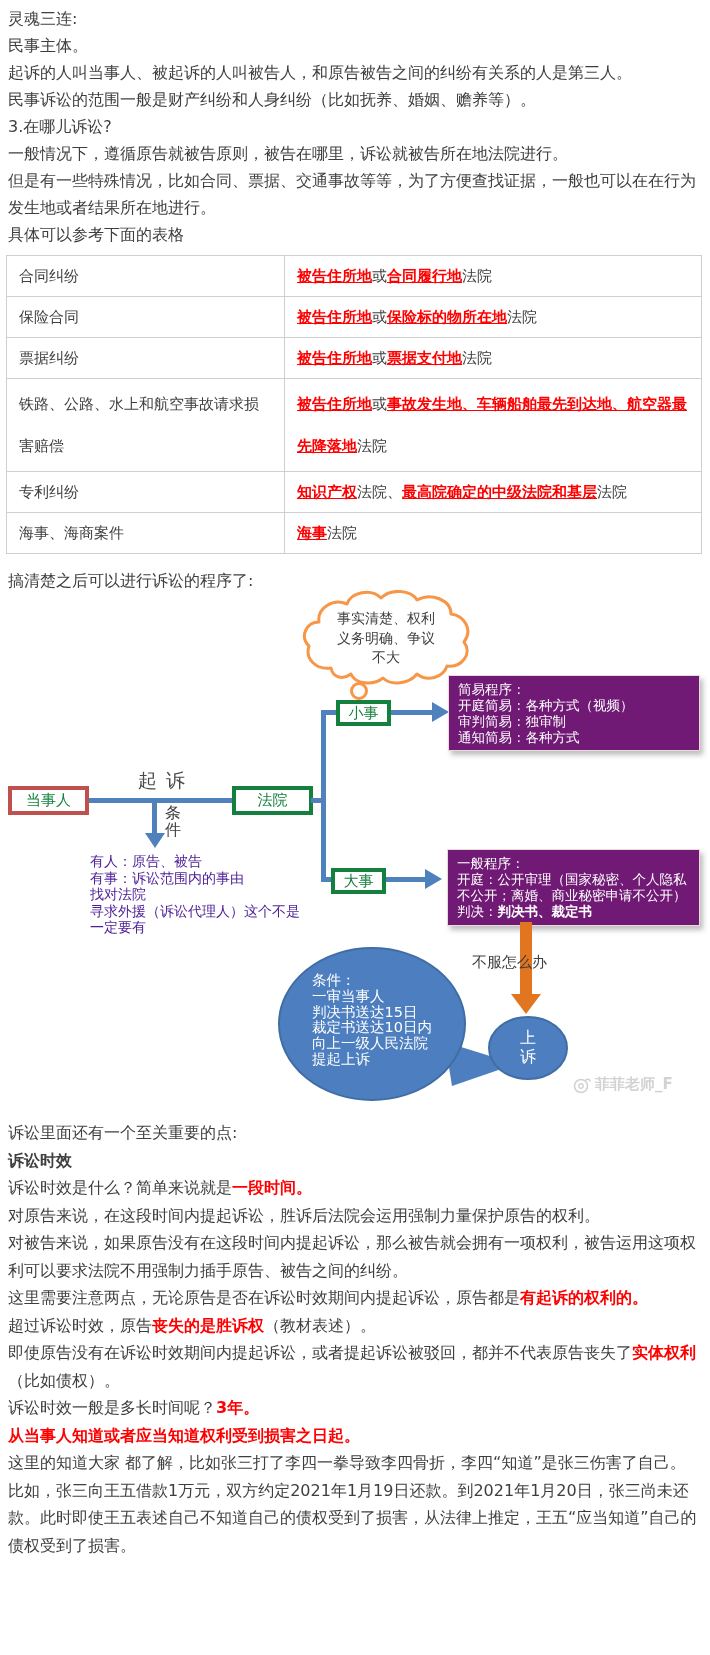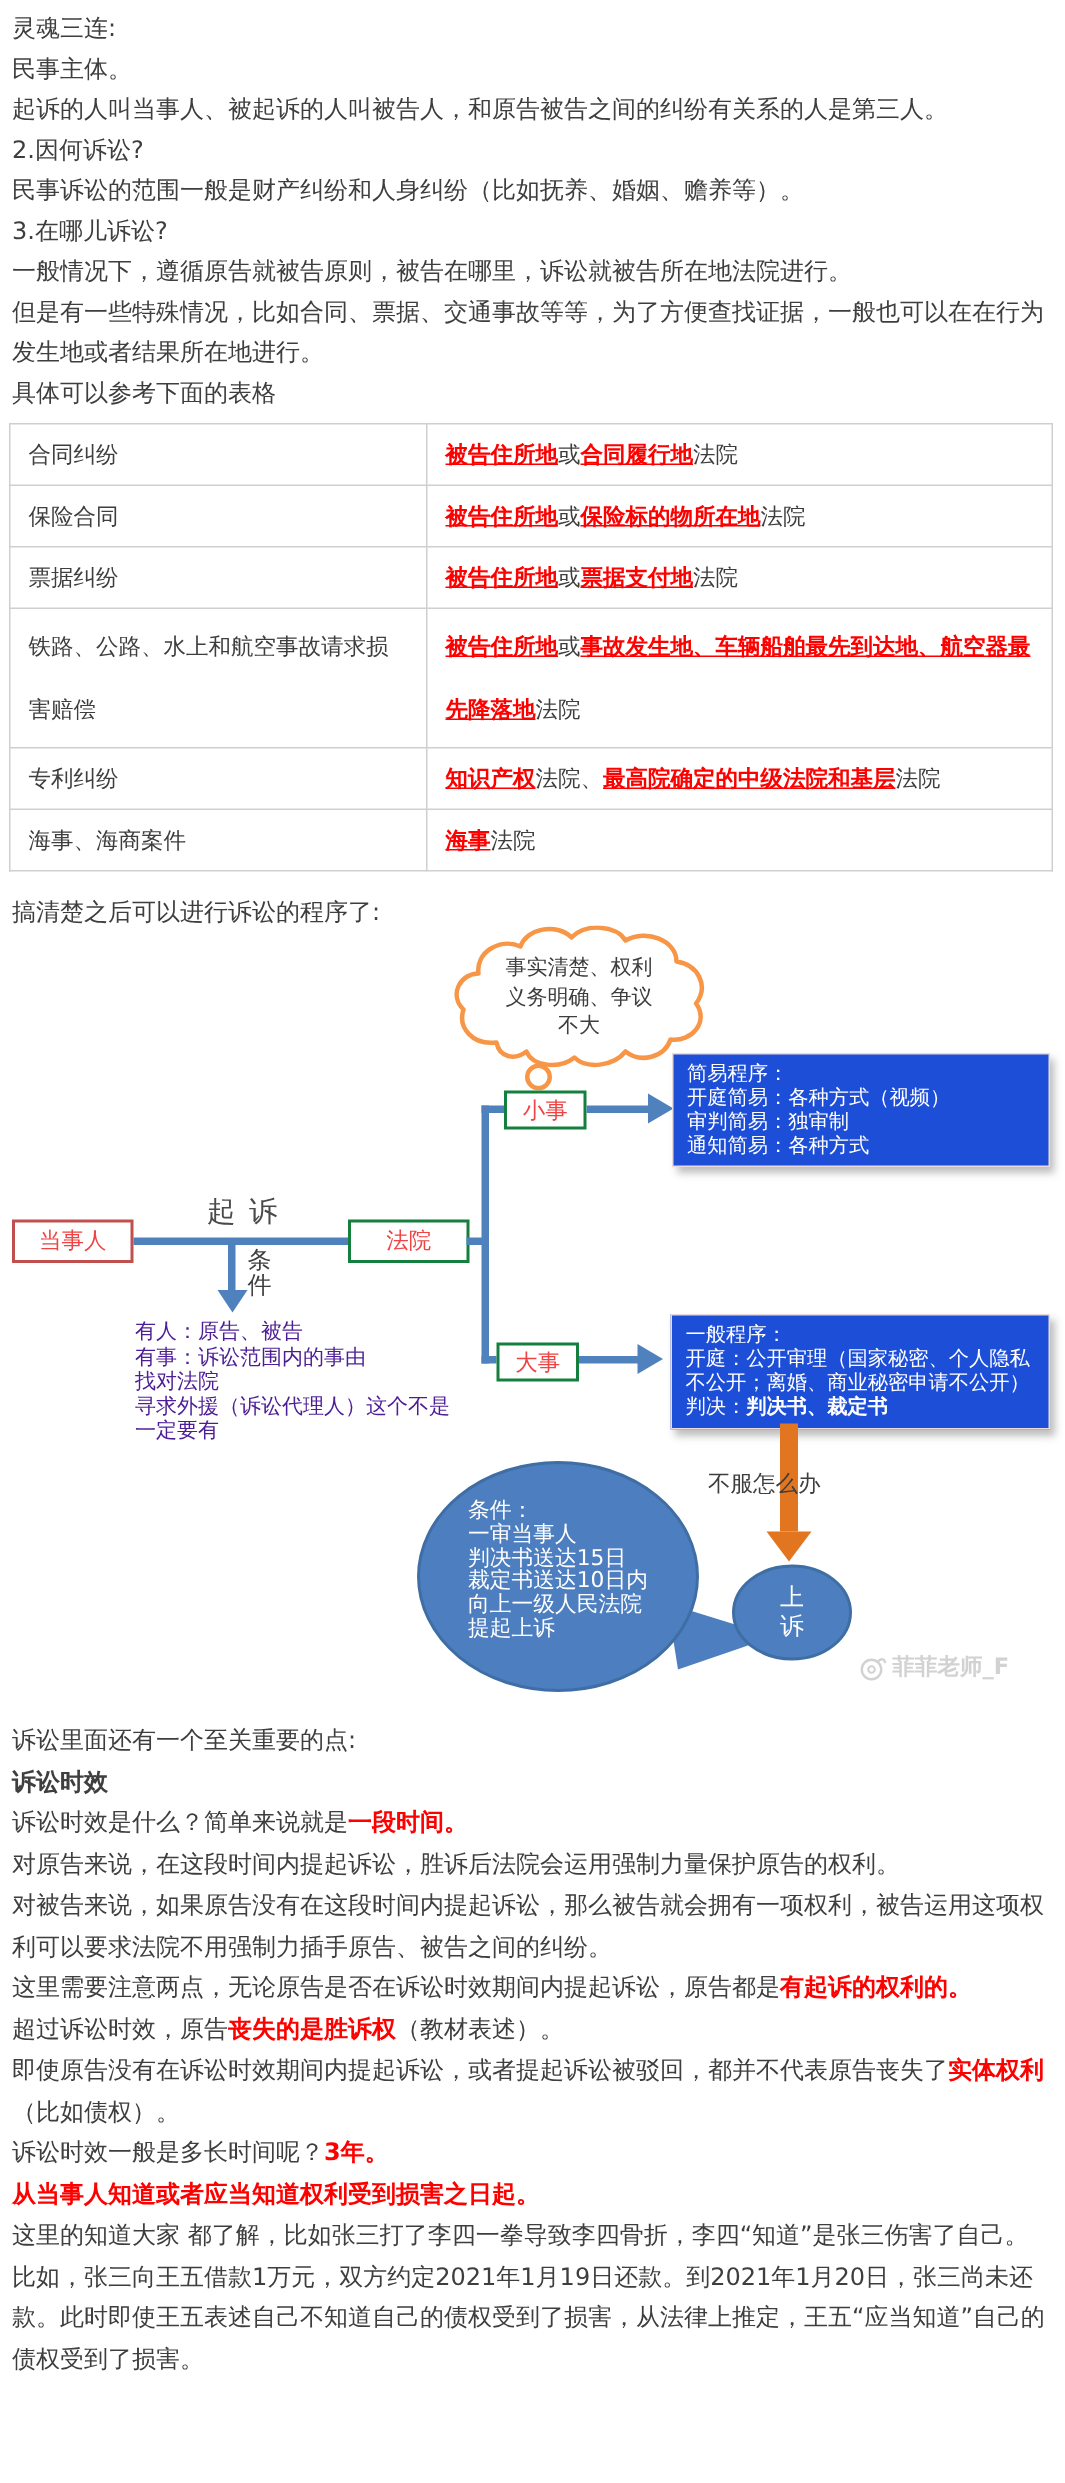--- a/index.html
+++ b/index.html
@@ -20,30 +20,30 @@
   table.law td.c1{width:253px;}
   table.law tr:nth-child(4) td{line-height:42px;}
   table.law tr td{height:32px;}
   .link{color:#fe0000;font-weight:bold;text-decoration:underline;}
 
   .after-table{margin-top:13px;}
 
   
   .diagram{position:relative;height:514px;margin-top:2px;}
   .abs{position:absolute;}
-  .dbox{position:absolute;background:#fff;border:2px solid #15803d;color:#ef4444;
+  .dbox{position:absolute;background:#fff;border:4px solid #15803d;color:#15803d;
         font-size:15px;display:flex;align-items:center;justify-content:center;box-sizing:border-box;}
   .dbox.red{border-color:#c0504d;}
   .hline{position:absolute;height:5px;background:#4f81bd;}
   .vline{position:absolute;width:5px;background:#4f81bd;}
   .arrowhead-right{position:absolute;width:0;height:0;border-top:10px solid transparent;
         border-bottom:10px solid transparent;border-left:17px solid #4f81bd;}
   .arrowhead-down{position:absolute;width:0;height:0;border-left:10px solid transparent;
         border-right:10px solid transparent;border-top:15px solid #4f81bd;}
-  .redbox{position:absolute;background:#1d4ed8;color:#ffffff;font-size:13.5px;line-height:16px;
+  .redbox{position:absolute;background:#701a75;color:#ffffff;font-size:13.5px;line-height:16px;
         padding:5px 9px;box-sizing:border-box;border:1px solid #eadada;
         box-shadow:3px 4px 5px rgba(110,110,110,.45);}
   .redbox .b{font-weight:bold;}
   .cloud-text{position:absolute;text-align:center;font-size:14px;line-height:19.5px;color:#3e3e3e;}
   .sue-label{position:absolute;font-size:19px;letter-spacing:9px;color:#4a4a4a;}
   .cond-label{position:absolute;font-size:16px;line-height:17px;width:18px;color:#3e3e3e;}
   .small-list{position:absolute;font-size:14px;line-height:16.5px;color:#4c1d95;font-family:Liberation Mono, monospace;}
   .orange-shaft{position:absolute;width:12px;background:#e2751f;}
   .orange-head{position:absolute;width:0;height:0;border-left:15px solid transparent;
         border-right:15px solid transparent;border-top:20px solid #e2751f;}
@@ -56,21 +56,20 @@
 </style>
 </head>
 <body>
 
 <div class="page">
 
   <div class="text-block" style="padding-top:5px;">
       <p class="par"><span>灵魂三连:</span></p>
       <p class="par"><span>民事主体。</span></p>
       <p class="par"><span>起诉的人叫当事人、被起诉的人叫被告人，和原告被告之间的纠纷有关系的人是第三人。</span></p>
-      <p class="par"><span>2.因何诉讼?</span></p>
       <p class="par"><span>民事诉讼的范围一般是财产纠纷和人身纠纷（比如抚养、婚姻、赡养等）。</span></p>
       <p class="par"><span>3.在哪儿诉讼?</span></p>
       <p class="par"><span>一般情况下，遵循原告就被告原则，被告在哪里，诉讼就被告所在地法院进行。</span></p>
       <p class="par"><span>但是有一些特殊情况，比如合同、票据、交通事故等等，为了方便查找证据，一般也可以在在行为发生地或者结果所在地进行。</span></p>
       <p class="par"><span>具体可以参考下面的表格</span></p>
     </div>
 
   <table class="law">
     <tbody>
         <tr>

